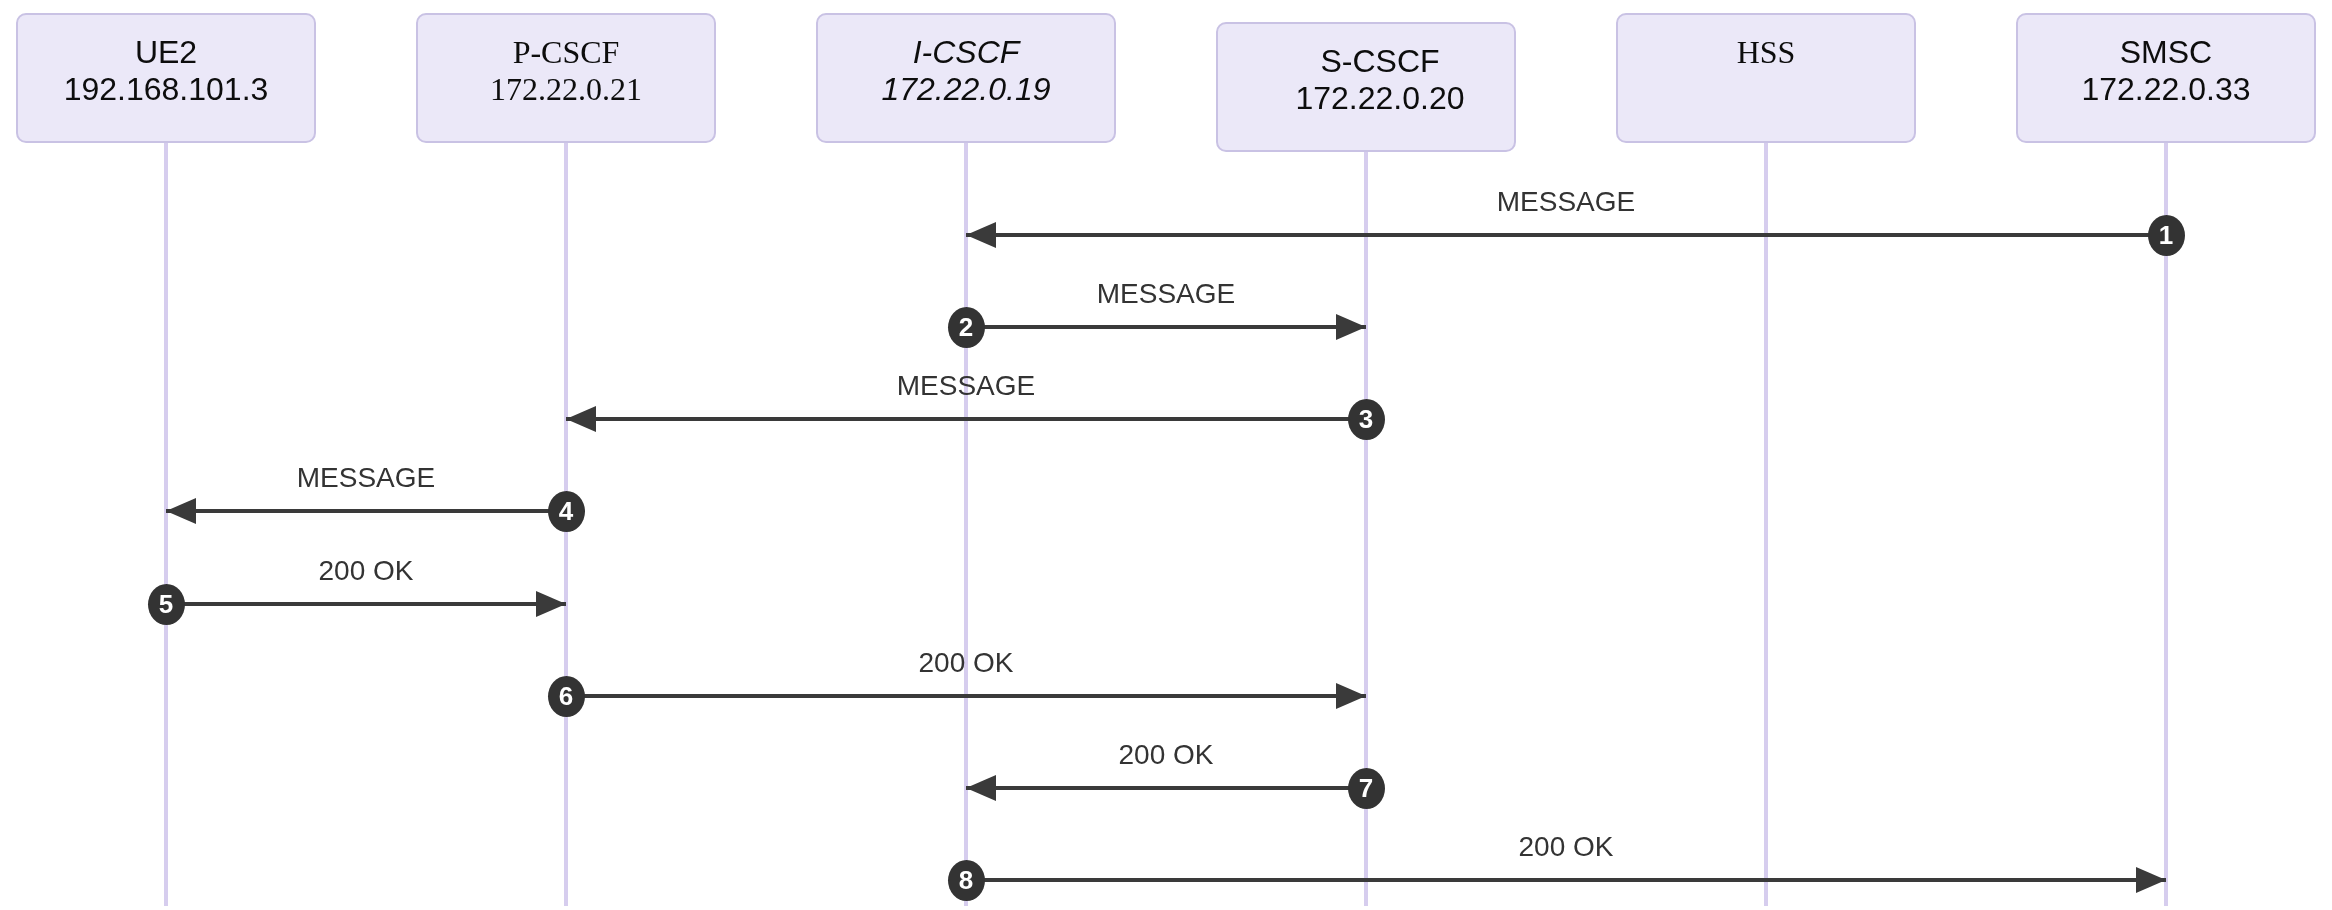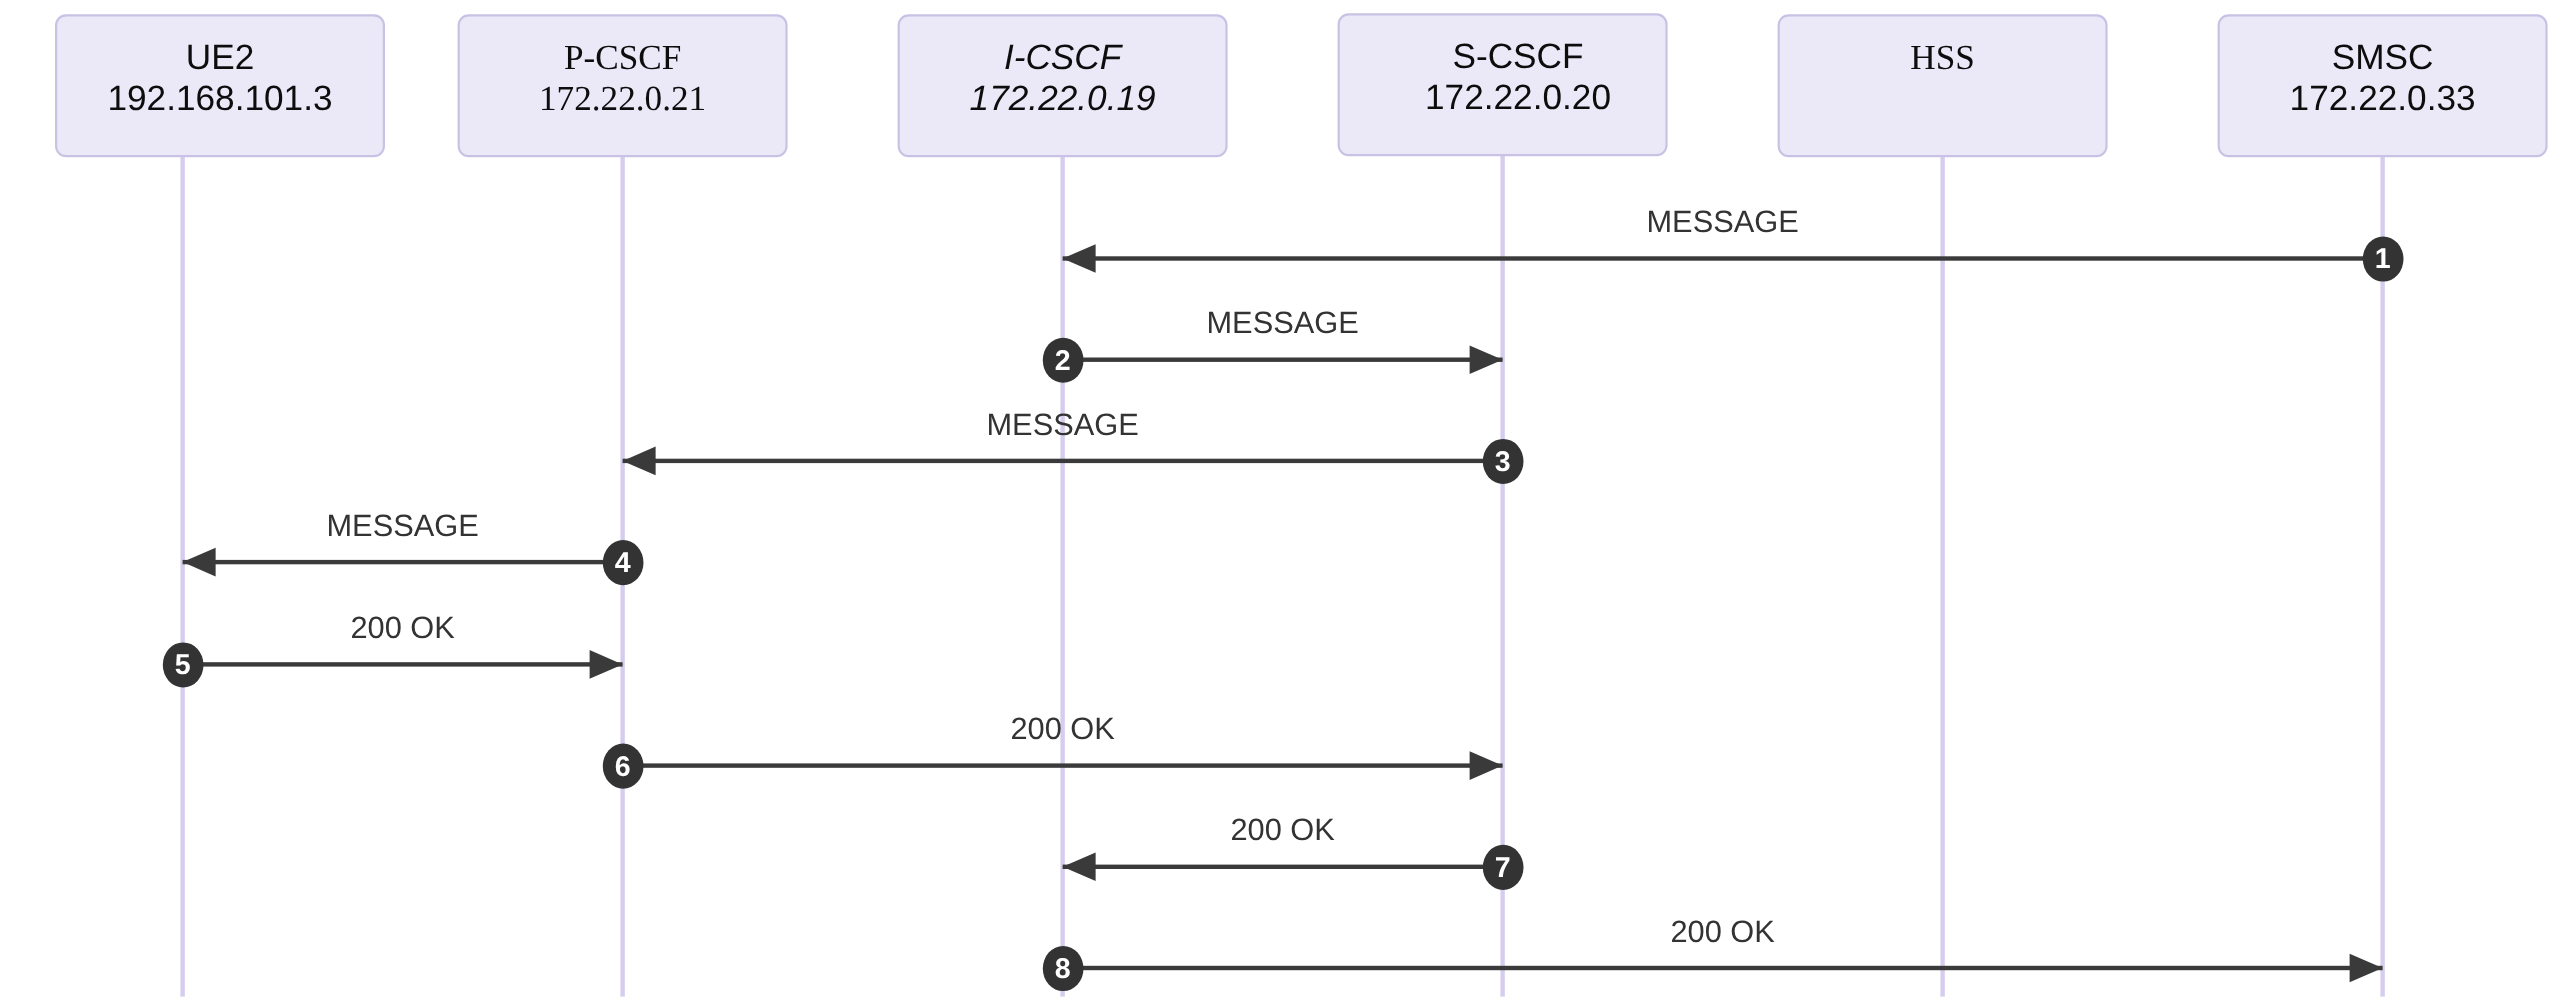--- a/index.html
+++ b/index.html
@@ -37,36 +37,36 @@
     font-size:26px;font-weight:bold;line-height:41px;text-align:center;}
 
   .msg-label{position:absolute;transform:translate(-50%,-50%);
     font-size:28px;color:var(--label-text);white-space:nowrap;}
 </style>
 </head>
 <body>
 
 <div id="diagram">
     <div class="lifeline" style="left: 164px; top: 139px; height: 767px;"></div>
-    <div class="actor-box" style="left: 16px; top: 13px; margin-left: 34px;">
+    <div class="actor-box" style="left: 16px; top: 13px;">
       <span class="actor-name">UE2</span>
       <span class="actor-ip">192.168.101.3</span>
     </div>
     <div class="lifeline" style="left: 564px; top: 139px; height: 767px;"></div>
     <div class="actor-box" style="left: 416px; top: 13px; font-family: Liberation Serif, serif;">
       <span class="actor-name">P-CSCF</span>
       <span class="actor-ip">172.22.0.21</span>
     </div>
     <div class="lifeline" style="left: 964px; top: 139px; height: 767px;"></div>
     <div class="actor-box" style="left: 816px; top: 13px; font-style: italic;">
       <span class="actor-name">I-CSCF</span>
       <span class="actor-ip">172.22.0.19</span>
     </div>
     <div class="lifeline" style="left: 1364px; top: 139px; height: 767px;"></div>
-    <div class="actor-box" style="left: 1216px; top: 12px; padding-left: 28px;">
+    <div class="actor-box" style="left: 1216px; top: 22px; padding-left: 28px;">
       <span class="actor-name">S-CSCF</span>
       <span class="actor-ip">172.22.0.20</span>
     </div>
     <div class="lifeline" style="left: 1764px; top: 139px; height: 767px;"></div>
     <div class="actor-box" style="left: 1616px; top: 13px; font-family: Liberation Serif, serif;">
       <span class="actor-name">HSS</span>
     </div>
     <div class="lifeline" style="left: 2164px; top: 139px; height: 767px;"></div>
     <div class="actor-box" style="left: 2016px; top: 13px;">
       <span class="actor-name">SMSC</span>

